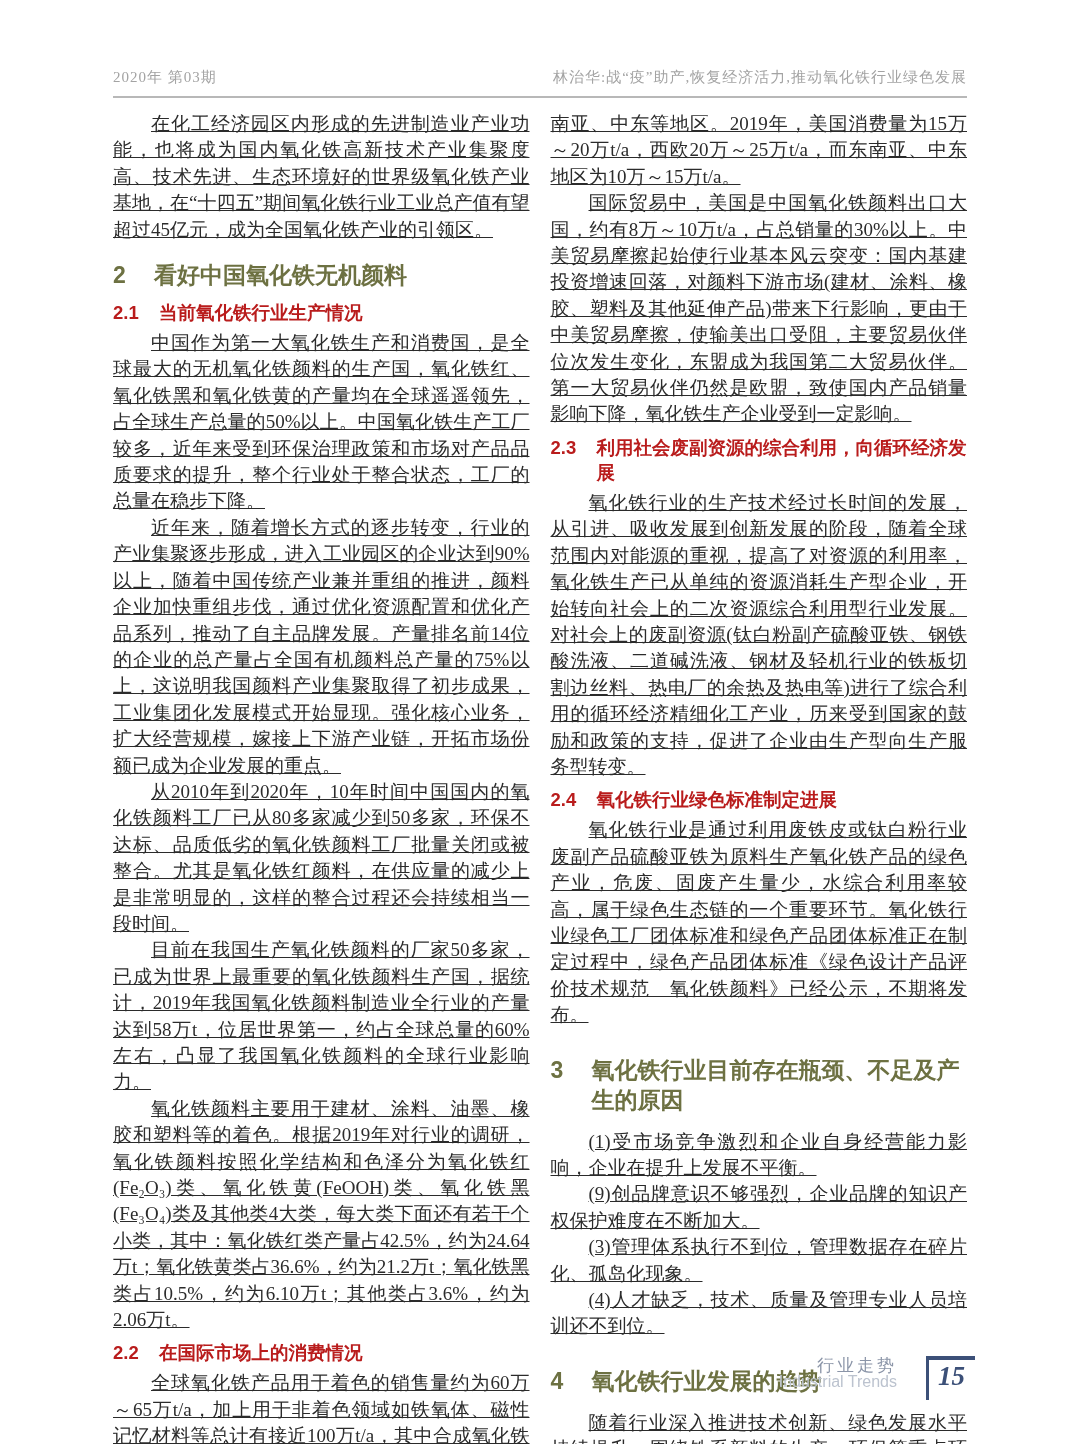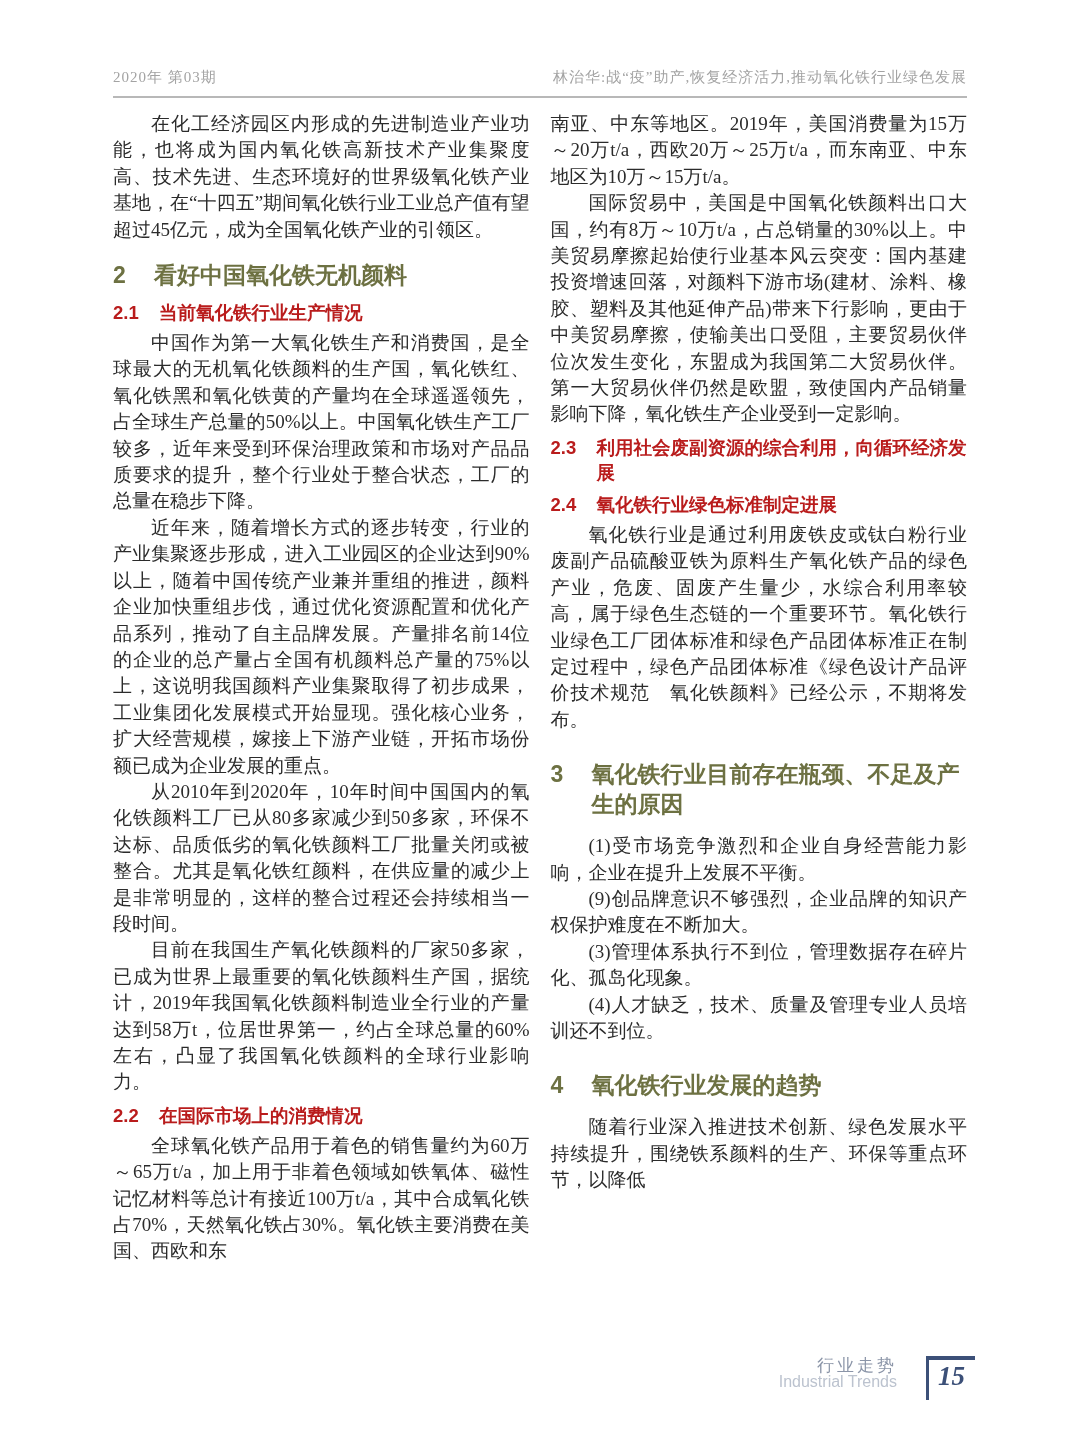--- a/index.html
+++ b/index.html
@@ -31,21 +31,21 @@
     display:flex;
     gap:21px;
     margin-top:13px;
   }
   .col{
     width:417px;
     font-size:19px;
     line-height:26.4px;
     text-align:justify;
   }
-  .para{ text-indent:2em; margin:0; }
+  .para{ text-indent:2em; margin:0;text-decoration:underline; }
   .para.cont{ text-indent:0; }
   .h1{
     color:#6d7142;
     font-family:"Liberation Sans","DejaVu Sans",sans-serif;
     font-weight:bold;
     font-size:23px;
     line-height:30px;
     display:flex;
     margin:17px 0 10px 0;
     text-align:left;
@@ -124,38 +124,40 @@
 
       <div class="h2">
         <span class="num">2.1</span>
         <span class="txt">当前氧化铁行业生产情况</span>
       </div>
 
       <p class="para">中国作为第一大氧化铁生产和消费国，是全球最大的无机氧化铁颜料的生产国，氧化铁红、氧化铁黑和氧化铁黄的产量均在全球遥遥领先，占全球生产总量的50%以上。中国氧化铁生产工厂较多，近年来受到环保治理政策和市场对产品品质要求的提升，整个行业处于整合状态，工厂的总量在稳步下降。</p>
       <p class="para">近年来，随着增长方式的逐步转变，行业的产业集聚逐步形成，进入工业园区的企业达到90%以上，随着中国传统产业兼并重组的推进，颜料企业加快重组步伐，通过优化资源配置和优化产品系列，推动了自主品牌发展。产量排名前14位的企业的总产量占全国有机颜料总产量的75%以上，这说明我国颜料产业集聚取得了初步成果，工业集团化发展模式开始显现。强化核心业务，扩大经营规模，嫁接上下游产业链，开拓市场份额已成为企业发展的重点。</p>
       <p class="para">从2010年到2020年，10年时间中国国内的氧化铁颜料工厂已从80多家减少到50多家，环保不达标、品质低劣的氧化铁颜料工厂批量关闭或被整合。尤其是氧化铁红颜料，在供应量的减少上是非常明显的，这样的整合过程还会持续相当一段时间。</p>
       <p class="para">目前在我国生产氧化铁颜料的厂家50多家，已成为世界上最重要的氧化铁颜料生产国，据统计，2019年我国氧化铁颜料制造业全行业的产量达到58万t，位居世界第一，约占全球总量的60%左右，凸显了我国氧化铁颜料的全球行业影响力。</p>
+      <p class="para">氧化铁颜料主要用于建材、涂料、油墨、橡胶和塑料等的着色。根据2019年对行业的调研，氧化铁颜料按照化学结构和色泽分为氧化铁红(Fe₂O₃)类、氧化铁黄(FeOOH)类、氧化铁黑(Fe₃O₄)类及其他类4大类，每大类下面还有若干个小类，其中：氧化铁红类产量占42.5%，约为24.64万t；氧化铁黄类占36.6%，约为21.2万t；氧化铁黑类占10.5%，约为6.10万t；其他类占3.6%，约为2.06万t。</p>
 
       <div class="h2">
         <span class="num">2.2</span>
         <span class="txt">在国际市场上的消费情况</span>
       </div>
 
       <p class="para">全球氧化铁产品用于着色的销售量约为60万～65万t/a，加上用于非着色领域如铁氧体、磁性记忆材料等总计有接近100万t/a，其中合成氧化铁占70%，天然氧化铁占30%。氧化铁主要消费在美国、西欧和东</p>
     </div>
 
     <div class="col">
       <p class="para cont">南亚、中东等地区。2019年，美国消费量为15万～20万t/a，西欧20万～25万t/a，而东南亚、中东地区为10万～15万t/a。</p>
       <p class="para">国际贸易中，美国是中国氧化铁颜料出口大国，约有8万～10万t/a，占总销量的30%以上。中美贸易摩擦起始使行业基本风云突变：国内基建投资增速回落，对颜料下游市场(建材、涂料、橡胶、塑料及其他延伸产品)带来下行影响，更由于中美贸易摩擦，使输美出口受阻，主要贸易伙伴位次发生变化，东盟成为我国第二大贸易伙伴。第一大贸易伙伴仍然是欧盟，致使国内产品销量影响下降，氧化铁生产企业受到一定影响。</p>
 
       <div class="h2">
         <span class="num">2.3</span>
         <span class="txt">利用社会废副资源的综合利用，向循环经济发展</span>
       </div>
 
+      <p class="para">氧化铁行业的生产技术经过长时间的发展，从引进、吸收发展到创新发展的阶段，随着全球范围内对能源的重视，提高了对资源的利用率，氧化铁生产已从单纯的资源消耗生产型企业，开始转向社会上的二次资源综合利用型行业发展。对社会上的废副资源(钛白粉副产硫酸亚铁、钢铁酸洗液、二道碱洗液、钢材及轻机行业的铁板切割边丝料、热电厂的余热及热电等)进行了综合利用的循环经济精细化工产业，历来受到国家的鼓励和政策的支持，促进了企业由生产型向生产服务型转变。</p>
 
       <div class="h2">
         <span class="num">2.4</span>
         <span class="txt">氧化铁行业绿色标准制定进展</span>
       </div>
 
       <p class="para">氧化铁行业是通过利用废铁皮或钛白粉行业废副产品硫酸亚铁为原料生产氧化铁产品的绿色产业，危废、固废产生量少，水综合利用率较高，属于绿色生态链的一个重要环节。氧化铁行业绿色工厂团体标准和绿色产品团体标准正在制定过程中，绿色产品团体标准《绿色设计产品评价技术规范　氧化铁颜料》已经公示，不期将发布。</p>
 
       <div class="h1 loose">
         <span class="num">3</span>

